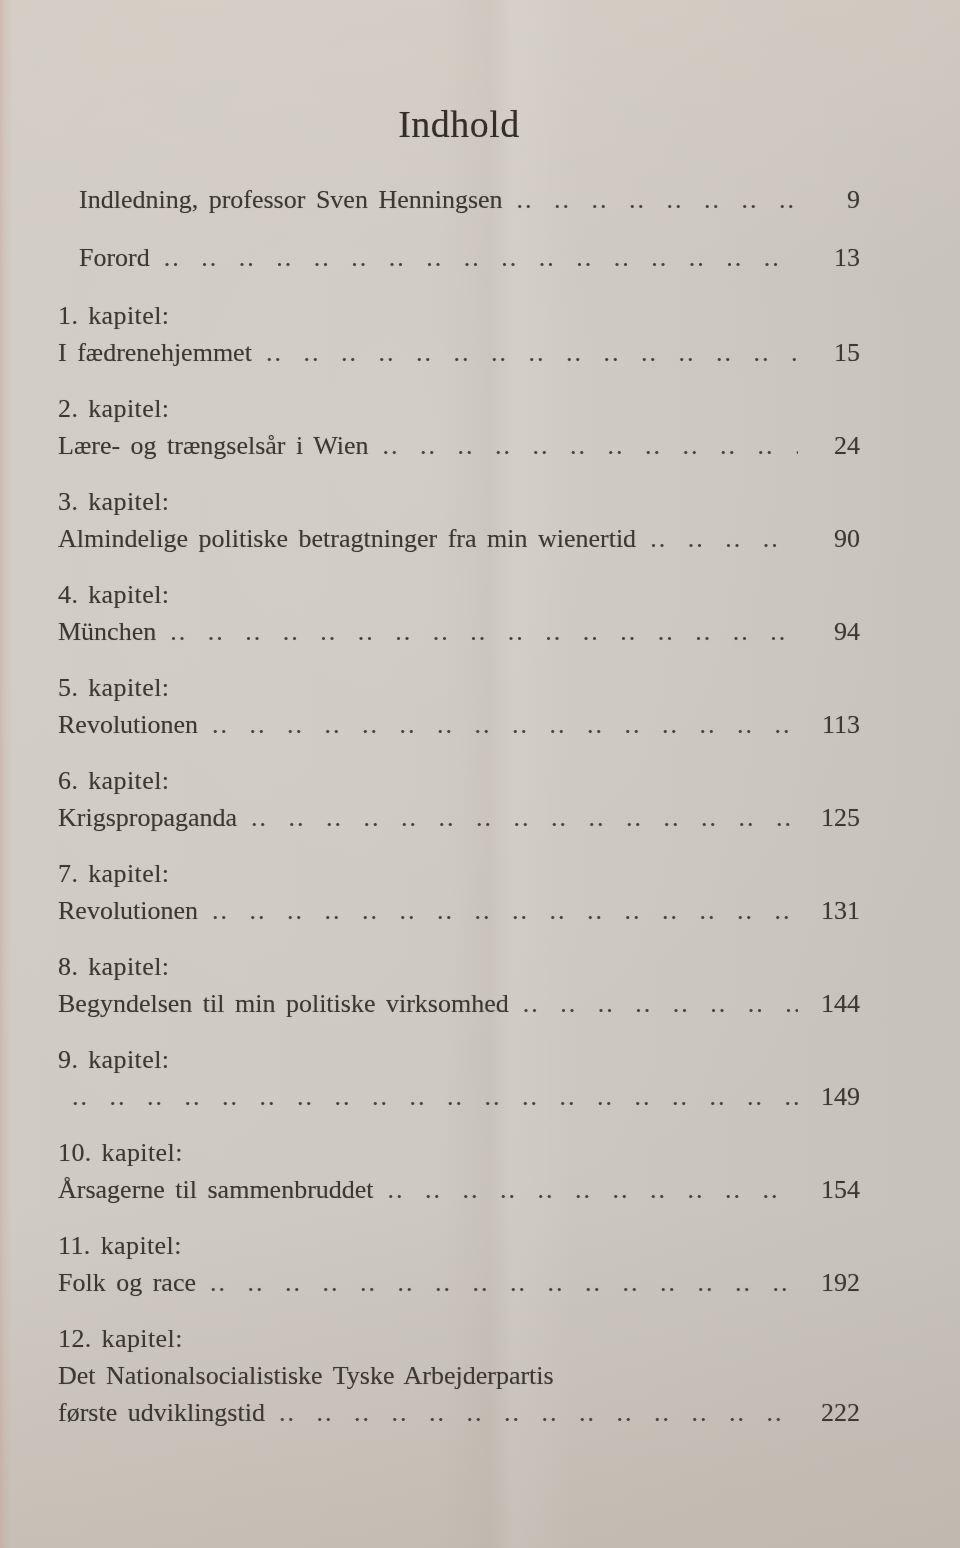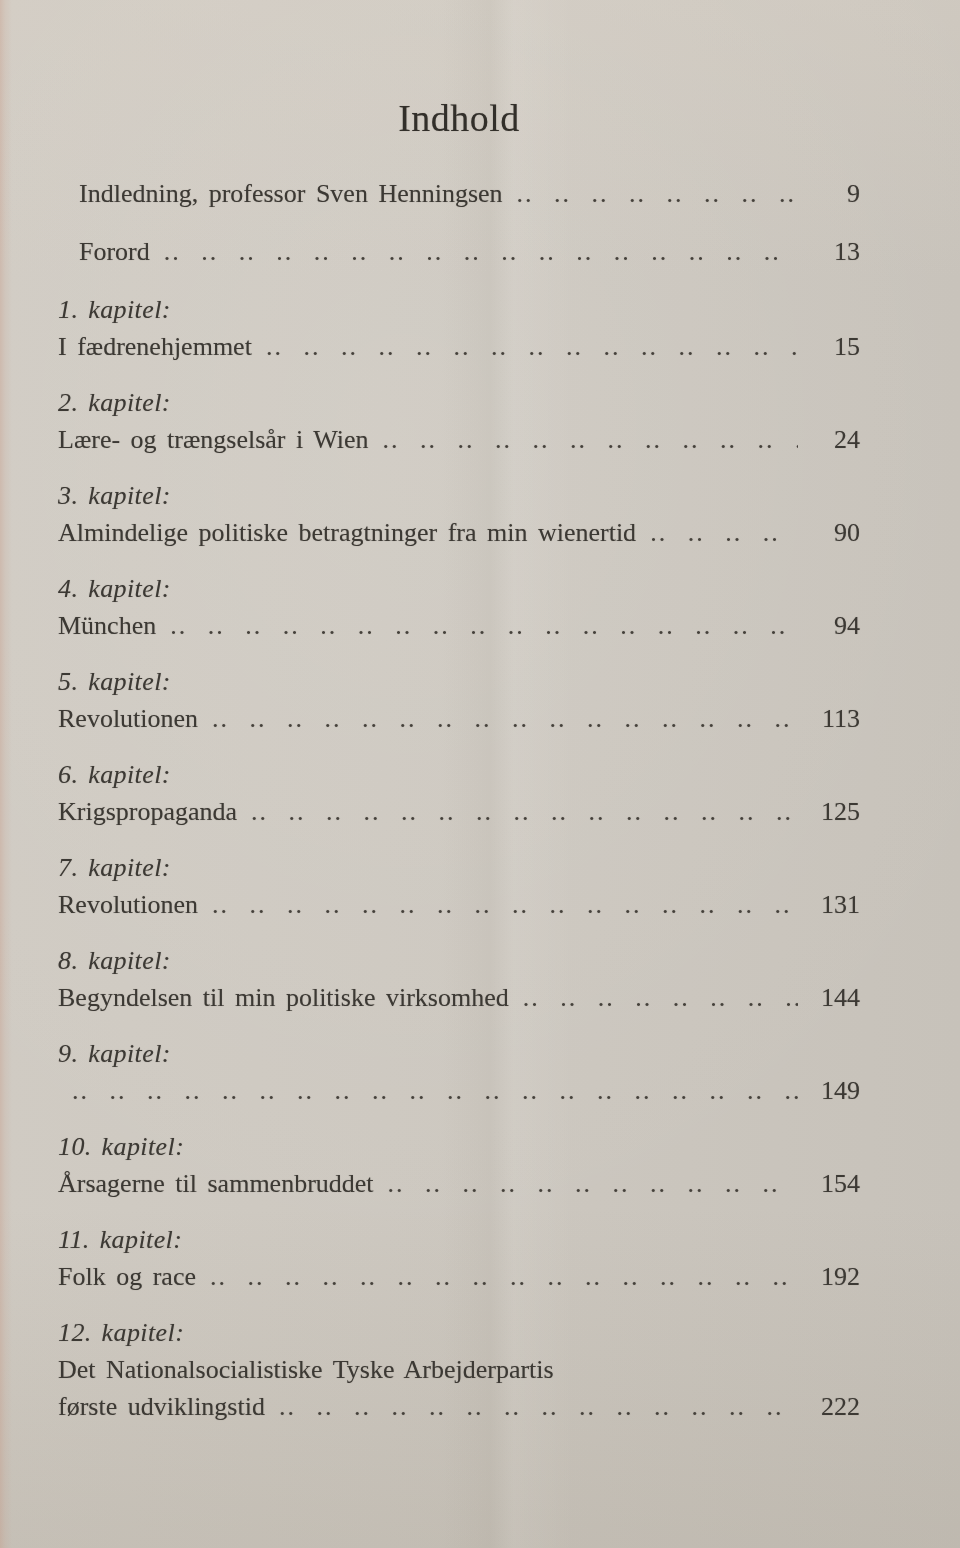--- a/index.html
+++ b/index.html
@@ -28,36 +28,35 @@
   }
   .content {
     position: absolute;
     left: 58px;
     right: 100px;
     top: 0;
     color: #3c3934;
     text-shadow: 0 0 1px rgba(62,56,48,0.35);
   }
   .title {
-    margin: 6px;
+    margin: 12px;
     padding-top: 90px;
     text-align: center;
     font-size: 38px;
     font-weight: normal;
     letter-spacing: 0.5px;
     color: #322f2a;
   }
   .toc {
     margin-top: 35px;
     font-size: 26px;
   }
   .entry { margin-bottom: 19px; }
   .entry.simple { margin-bottom: 21px; margin-left: 21px; }
   .chapter {
-    font-style: italic;
     line-height: 37px;
     height: 37px;
     letter-spacing: 0.4px;
     word-spacing: 3px;
     margin-top: 12px;
   }
   .label-line {
     line-height: 37px;
     height: 37px;
     word-spacing: 4px;

